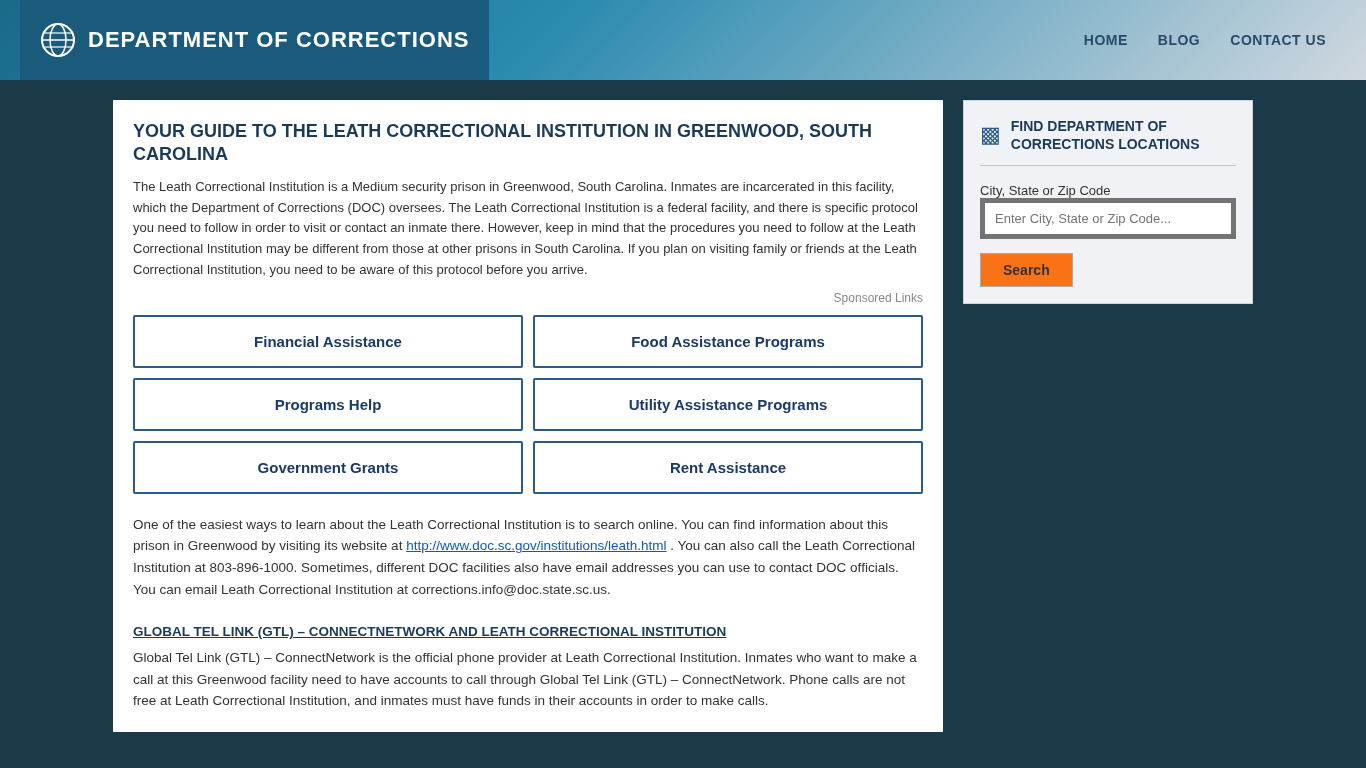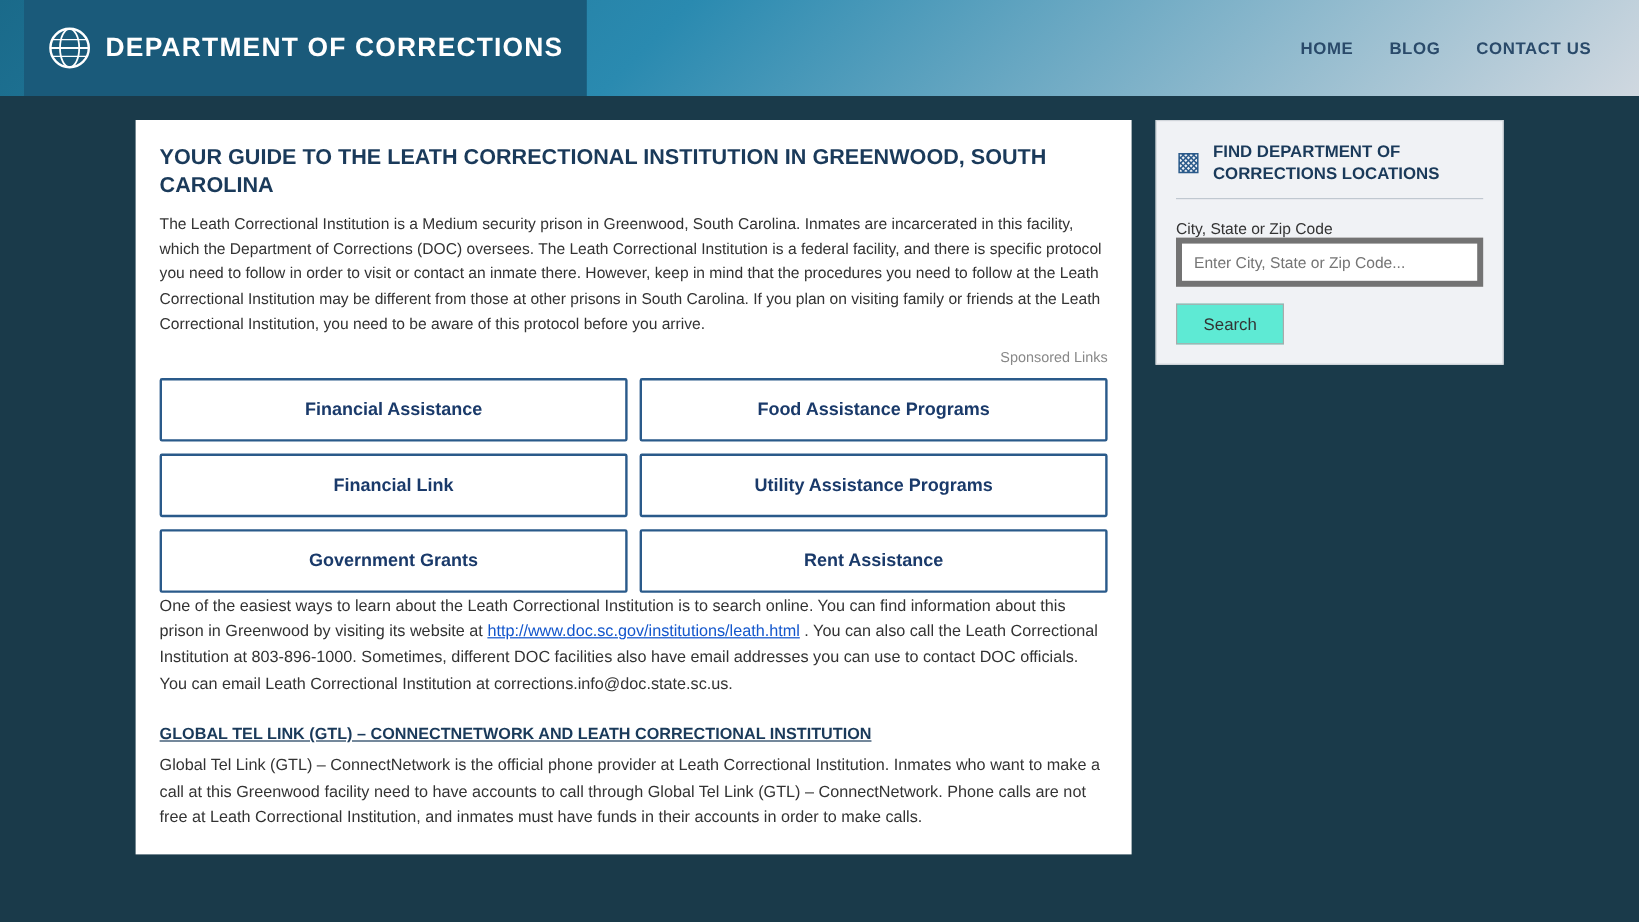--- a/index.html
+++ b/index.html
@@ -90,20 +90,21 @@
       font-size: 12px;
       color: #888;
       margin-bottom: 10px;
     }
 
     
     #button-grid {
       display: grid;
       grid-template-columns: 1fr 1fr;
       gap: 10px;
+      margin-bottom: 20px;
     }
 
     .assistance-btn {
       border: 2px solid #2a5a8a;
       background-color: white;
       color: #1a3a6a;
       font-size: 15px;
       font-weight: bold;
       padding: 16px 10px;
       cursor: pointer;
@@ -184,24 +185,24 @@
       border: 5px solid #737373;
       padding: 8px 10px;
       font-size: 13px;
       color: #aaa;
       margin-bottom: 14px;
       outline: none;
     }
 
     #search-button {
       border: 1px solid #aaa;
-      background-color: #5eead4;
-      color: #333;
-      font-size: 14px;
-      font-weight: normal;
+      background-color: #f97316;
+      color: #333;
+      font-size: 14px;
+      font-weight: bold;
       padding: 8px 22px;
       cursor: pointer;
     }
   </style>
 </head>
 <body>
 
 <div id="header">
   <div id="header-left">
     <svg id="globe-icon" viewBox="0 0 36 36">
@@ -225,21 +226,21 @@
   <div id="content-area">
     <h1 id="page-title">YOUR GUIDE TO THE LEATH CORRECTIONAL INSTITUTION IN GREENWOOD, SOUTH CAROLINA</h1>
     <p id="page-description">The Leath Correctional Institution is a Medium security prison in Greenwood, South Carolina. Inmates are incarcerated in this facility, which the Department of Corrections (DOC) oversees. The Leath Correctional Institution is a federal facility, and there is specific protocol you need to follow in order to visit or contact an inmate there. However, keep in mind that the procedures you need to follow at the Leath Correctional Institution may be different from those at other prisons in South Carolina. If you plan on visiting family or friends at the Leath Correctional Institution, you need to be aware of this protocol before you arrive.</p>
 
     <div id="sponsored-links">Sponsored Links</div>
 
     
     <div id="button-grid">
     <button class="assistance-btn">Financial Assistance</button>
         <button class="assistance-btn">Food Assistance Programs</button>
-        <button class="assistance-btn">Financial Link</button>
+        <button class="assistance-btn">Programs Help</button>
         <button class="assistance-btn">Utility Assistance Programs</button>
         <button class="assistance-btn">Government Grants</button>
         <button class="assistance-btn">Rent Assistance</button>
       </div>
 
     <p id="second-paragraph">
       <span>One of the easiest ways to learn about the Leath Correctional Institution is to search online. You can find information about this prison in Greenwood by visiting its website at</span>
       <a id="link-text">http://www.doc.sc.gov/institutions/leath.html</a>
       <span>. You can also call the Leath Correctional Institution at 803-896-1000. Sometimes, different DOC facilities also have email addresses you can use to contact DOC officials. You can email Leath Correctional Institution at corrections.info@doc.state.sc.us.</span>
     </p>

